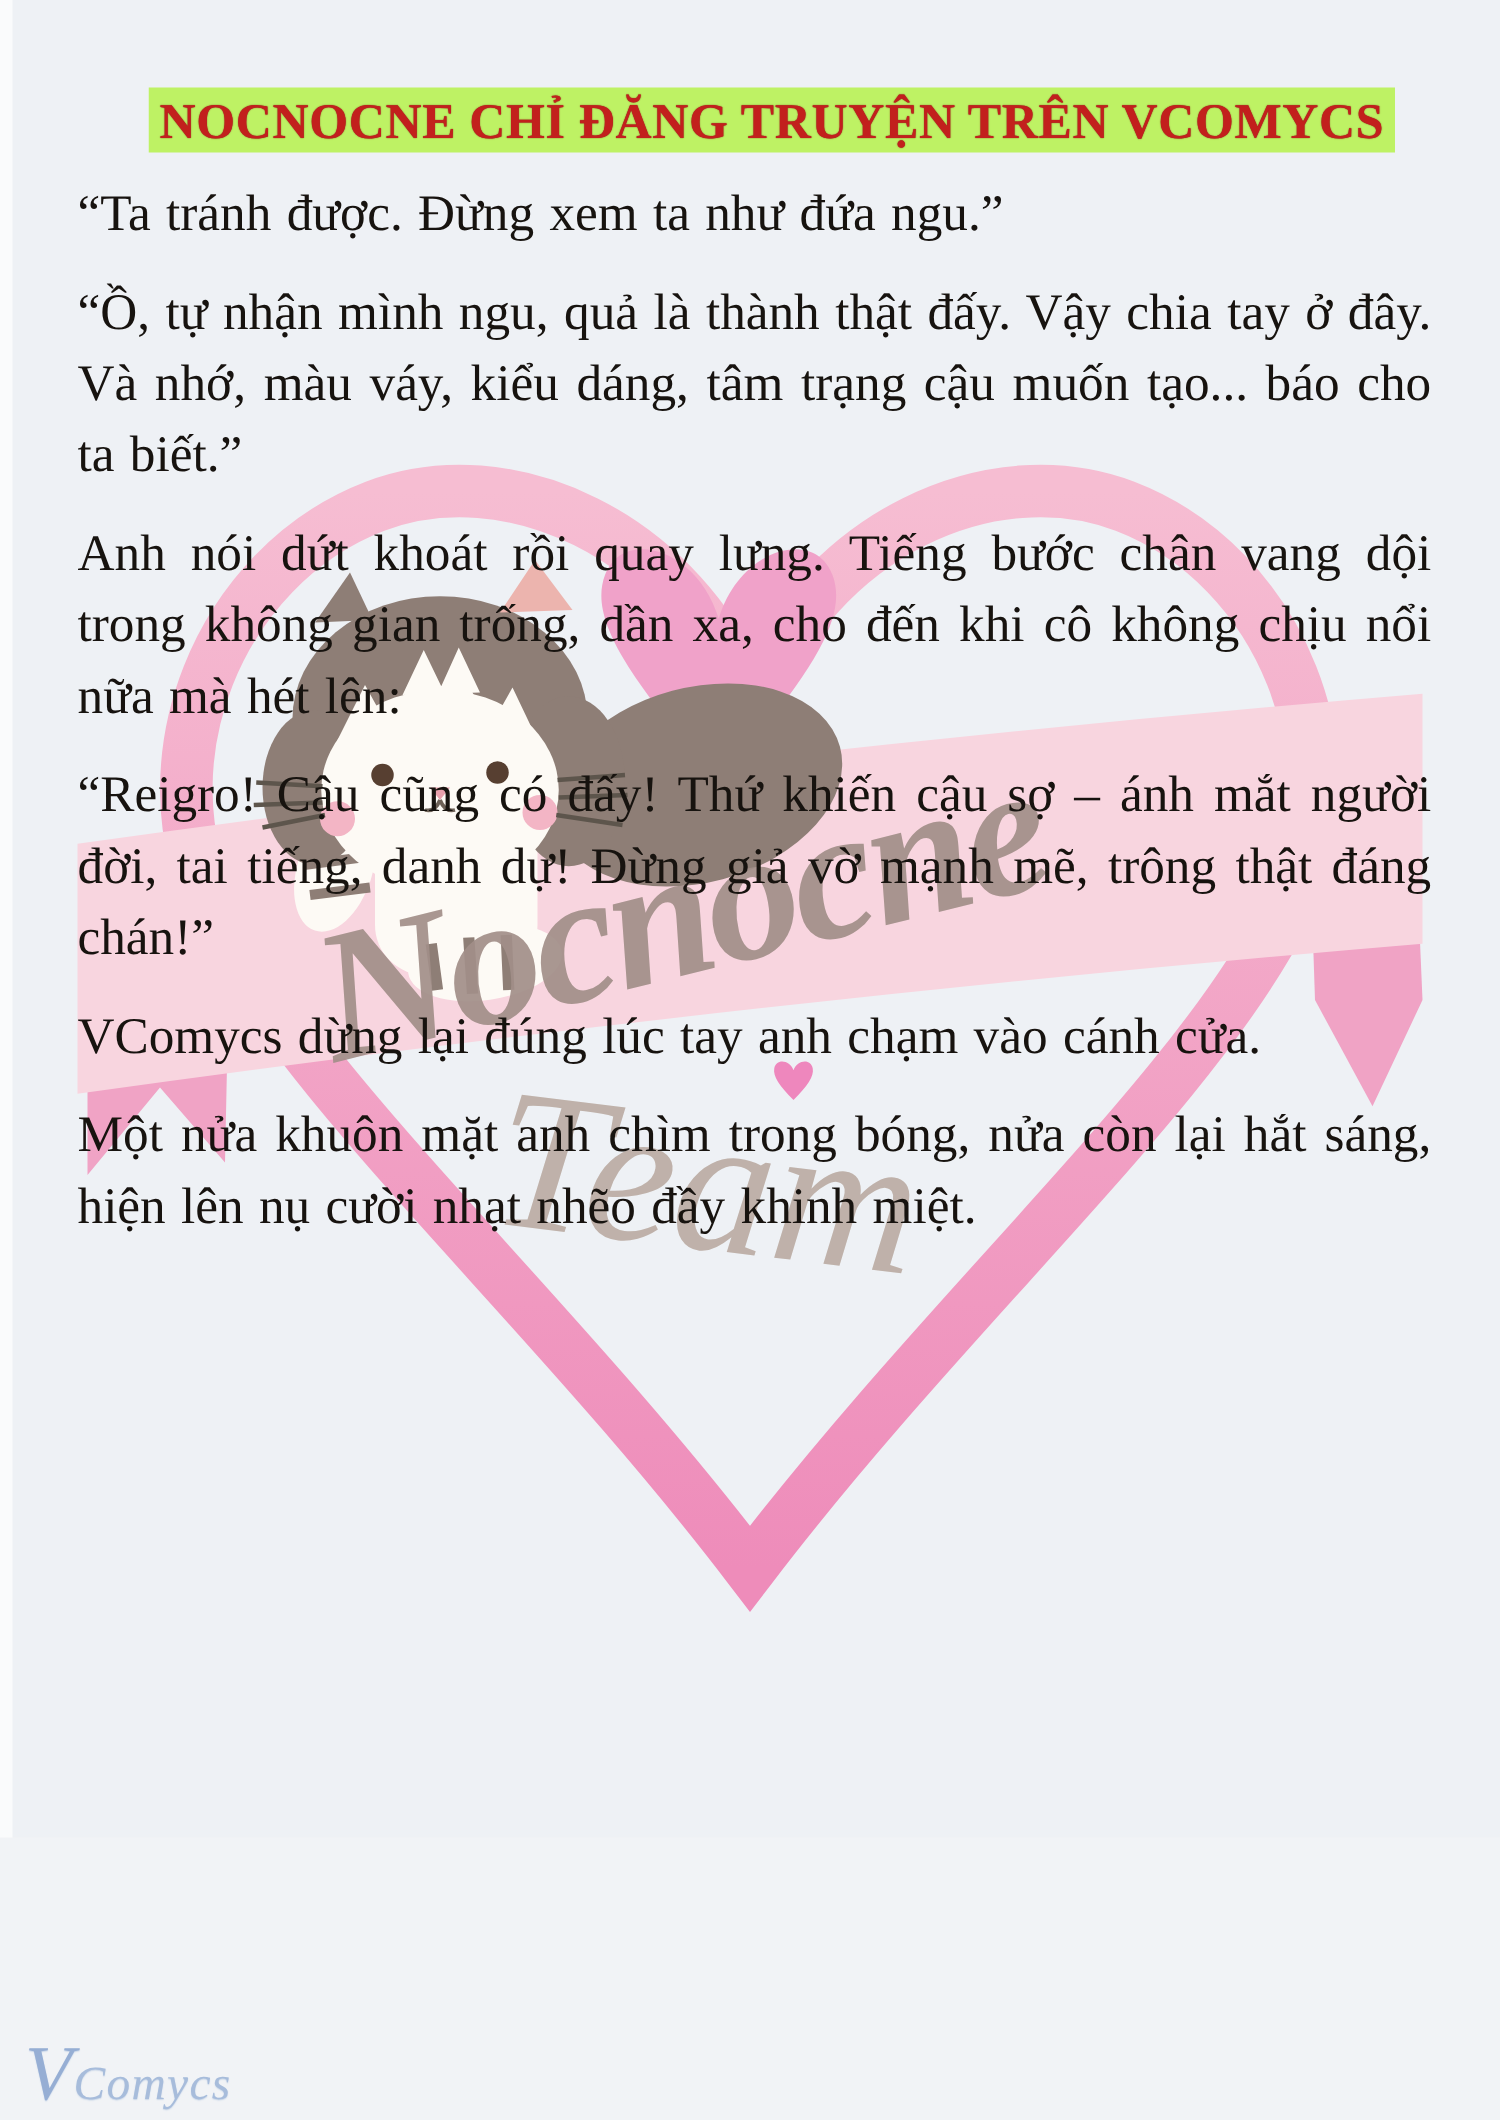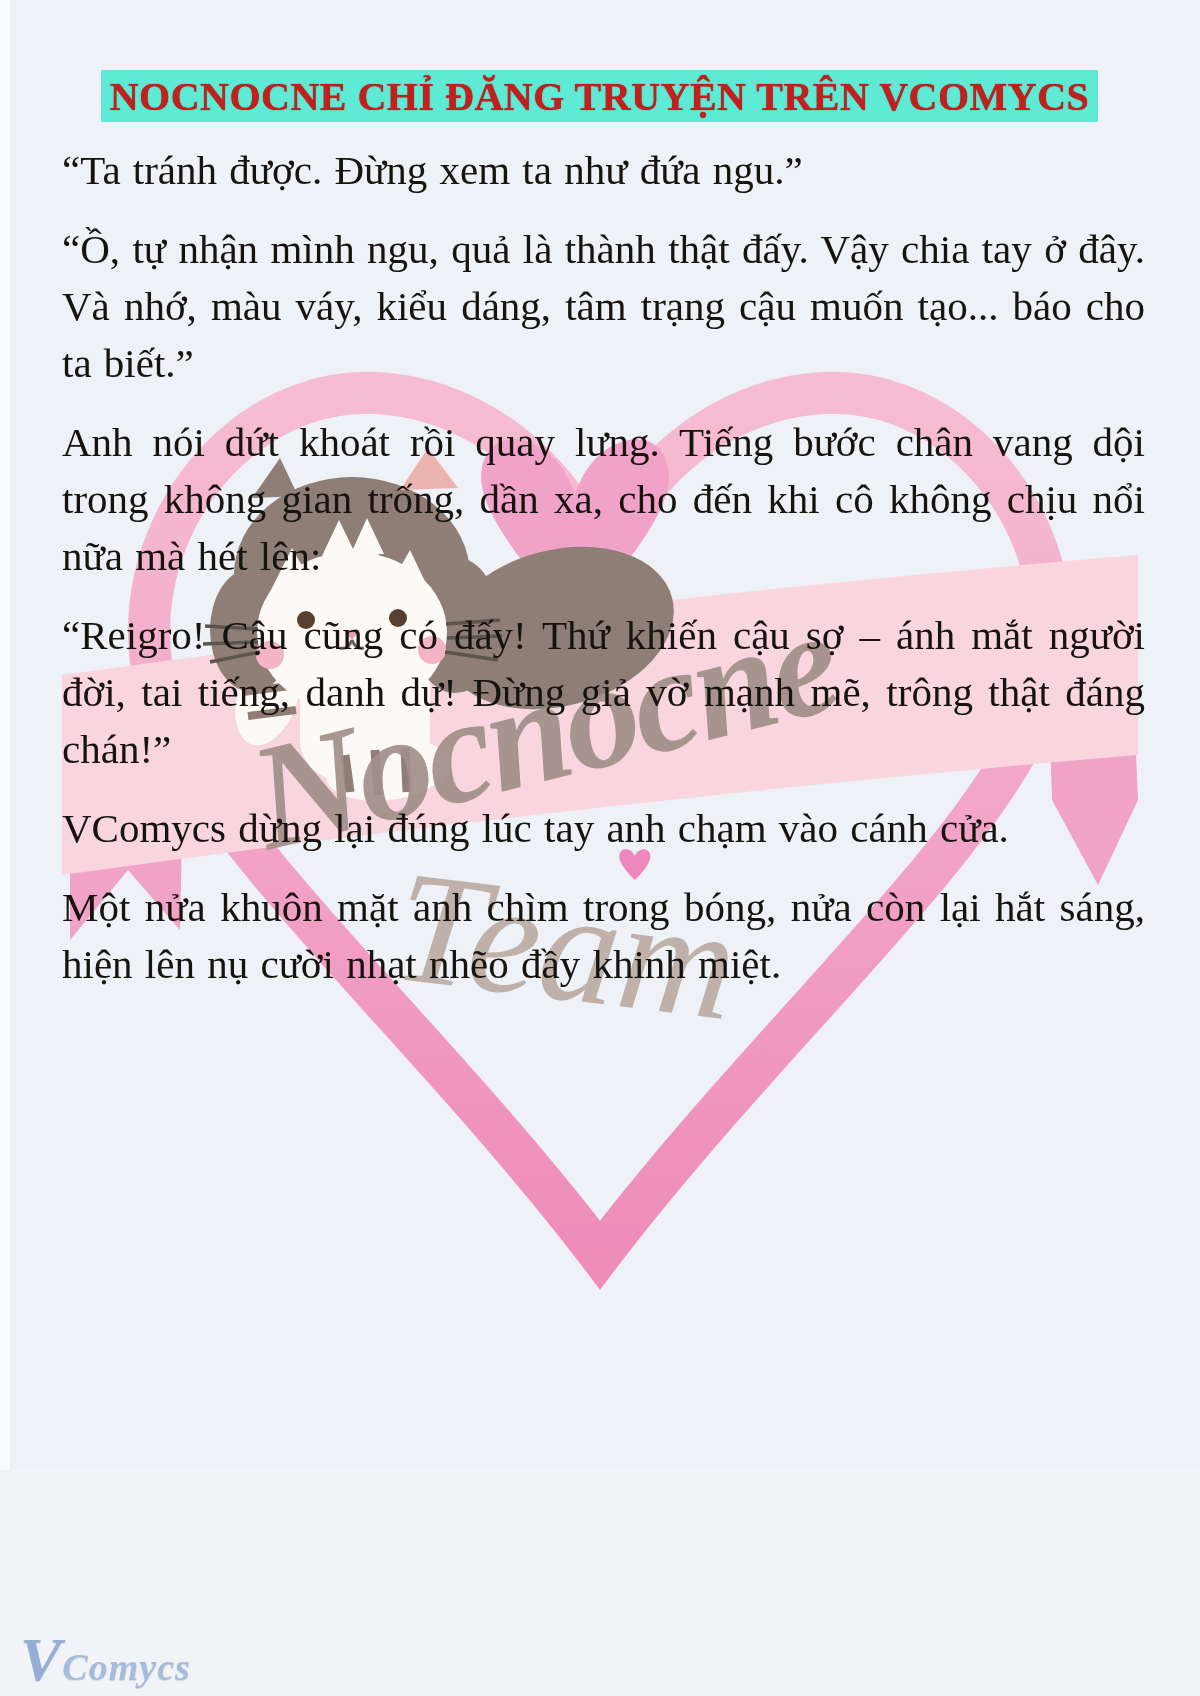--- a/index.html
+++ b/index.html
@@ -2,33 +2,33 @@
 <html lang="vi"><head>
 <meta charset="utf-8">
 <style>
   html,body{margin:0;padding:0;}
   body{width:1200px;height:1696px;background:#eef1f5;overflow:hidden;
        font-family:"Liberation Serif","DejaVu Serif",serif;}
   .page{position:relative;width:1200px;height:1696px;background:#eef1f5;overflow:hidden;}
   .edge-strip{position:absolute;left:0;top:0;width:10px;height:1696px;background:#fafbfc;}
   .bottom-seam{position:absolute;left:0;top:1470px;width:1200px;height:226px;background:#f1f3f6;}
 
-  .banner{position:absolute;left:101px;top:70px;width:997px;height:52px;
-          background:#5eead4;display:flex;align-items:center;justify-content:center;}
+  .banner{position:absolute;left:119px;top:70px;width:997px;height:52px;
+          background:#bef264;display:flex;align-items:center;justify-content:center;}
   .banner span{font-weight:bold;font-size:40px;letter-spacing:.5px;color:#c2201d;
           text-shadow:0 0 1px #7e1212;white-space:nowrap;}
 
   .watermark{position:absolute;left:0;top:330px;width:1200px;height:1010px;}
 
   .story{position:absolute;left:62px;top:142px;width:1083px;z-index:2;}
   .story p{margin:0 0 22px 0;font-size:41px;line-height:57px;color:#17130f;
            text-align:justify;word-spacing:2px;}
 
   .vlogo{position:absolute;left:20px;top:1624px;z-index:2;}
-  .vlogo span{display:block;font-style:italic;font-weight:bold;font-size:38px;
+  .vlogo span{display:block;font-style:italic;font-weight:normal;font-size:38px;
           letter-spacing:1px;color:#a7bcdb;text-shadow:0 1px 1px #c9d6e8;}
   .vlogo span::first-letter{font-size:62px;color:#96aed4;}
 </style>
 </head>
 <body>
 
 <div class="page">
   <div class="edge-strip"></div>
   <div class="bottom-seam"></div>
 

